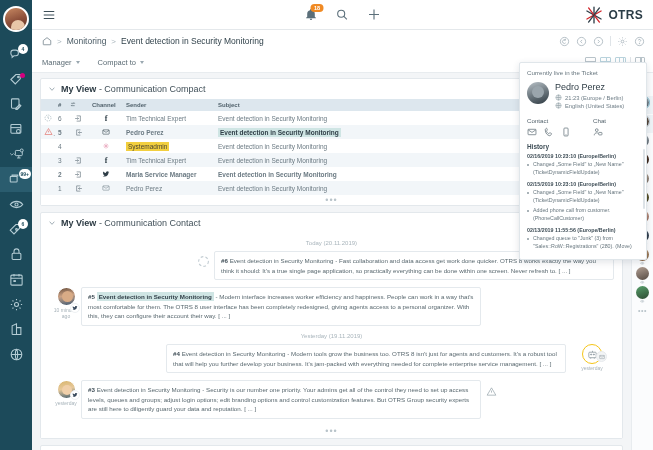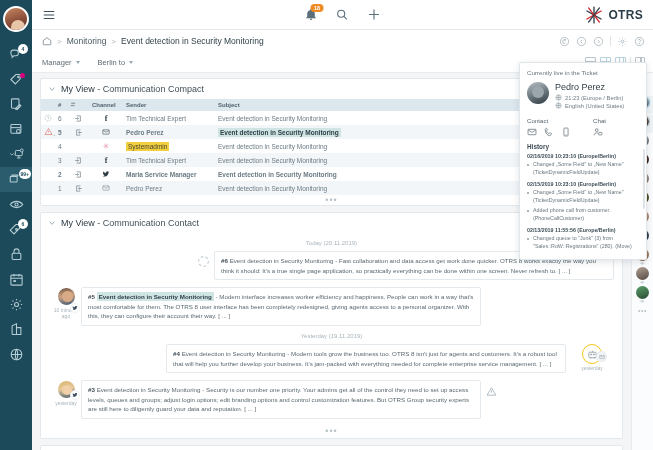--- a/index.html
+++ b/index.html
@@ -124,21 +124,21 @@
     background:#fff; border:1px solid #e3e8ec; border-radius:2px;
     margin-bottom: 6px;
   }
   .widget-head {
     height: 20px; display:flex; align-items:center; gap:5px;
     padding: 0 7px; position:relative;
   }
   .chev { color:#8b9aa3; display:flex; }
   .chev svg{width:8px;height:8px;display:block;}
   .w-title { font-size:9px; color:#415059; }
-  .w-title b { font-weight:normal; color:#2c3a43; }
+  .w-title b { font-weight:bold; color:#2c3a43; }
   .w-head-right { position:absolute; right:6px; display:flex; align-items:center; gap:5px; color:#b5c0c7; font-size:7px;}
   .w-head-right svg{width:8px;height:8px;display:block;}
 
   
   table.tkt { width:100%; border-collapse:collapse; table-layout:fixed; }
   table.tkt th {
     background:#dde7ee; font-size:6px; color:#51626c; font-weight:bold;
     text-align:left; height:12px; padding:0 3px; white-space:nowrap;
   }
   table.tkt td {
@@ -452,21 +452,21 @@
           </span>
       </div>
     </div>
 
     <div class="actions-bar">
       <div class="act">
         <span>Manager</span>
         <span class="caret"></span>
       </div>
       <div class="act">
-        <span>Berlin to</span>
+        <span>Compact to</span>
         <span class="caret"></span>
       </div>
       <div class="ab-right">
         <span class="layout-ic a"></span>
         <span class="layout-ic b"></span>
         <span class="layout-ic c"></span>
         <span class="bc-divider"></span>
         <span class="layout-ic d"></span>
       </div>
     </div>

